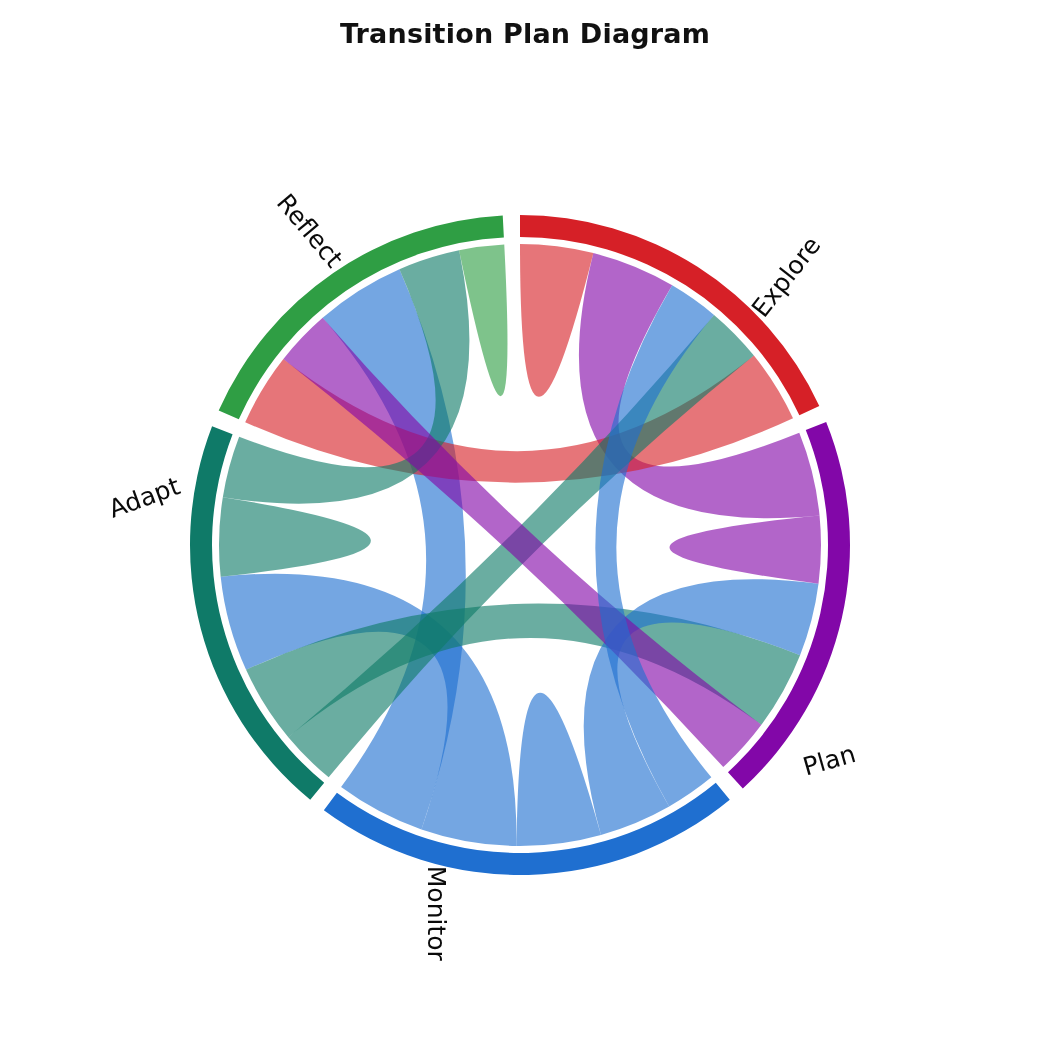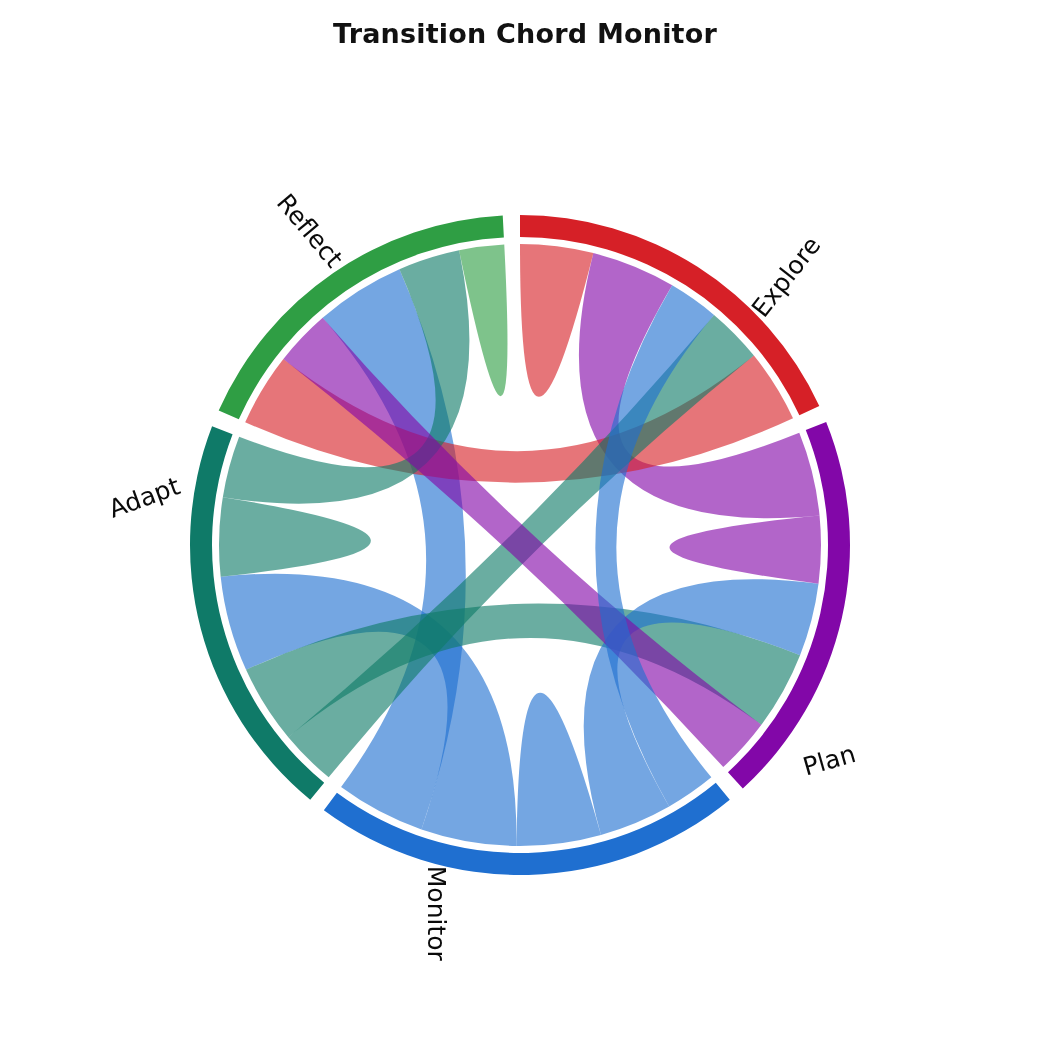--- a/index.html
+++ b/index.html
@@ -46,21 +46,21 @@
     font-size: 25px;
     fill: #0a0a0a;
     font-weight: normal;
   }
 </style>
 </head>
 <body>
 
 <div id="figure">
 
-  <div id="chart-title">Transition Chord Monitor</div>
+  <div id="chart-title">Transition Plan Diagram</div>
 
   <svg id="chord-svg" viewBox="0 0 1050 1050">
     <g id="ribbons-group">
         <path class="ribbon" d="M516.4812658624821,845.9794320382532 A301,301 0 0 1 421.44184967783934,829.40691096574 Q520,545 246.08110866487664,669.7775659713591 A301,301 0 0 1 220.67491348978365,576.7095030811189 Q520,545 516.4812658624821,845.9794320382532 Z" fill="#1f6fd0" fill-opacity="0.62"></path>
         <path class="ribbon" d="M421.44184967783934,829.40691096574 A301,301 0 0 1 341.07788230779477,787.0493251396018 Q520,545 322.6384683124137,317.7348997097665 A301,301 0 0 1 399.43136251004125,269.202603975645 Q520,545 421.44184967783934,829.40691096574 Z" fill="#1f6fd0" fill-opacity="0.62"></path>
         <path class="ribbon" d="M593.3473454279999,253.0733535309501 A301,301 0 0 1 672.2135587017777,285.3232152322036 Q520,545 799.26761972491,432.7030874280905 A301,301 0 0 1 819.5469570909752,515.4598493988702 Q520,545 593.3473454279999,253.0733535309501 Z" fill="#8207a8" fill-opacity="0.62"></path>
         <path class="ribbon" d="M600.9639598589235,834.9066008285472 A301,301 0 0 1 516.4812658624821,845.9794320382532 Q520,545 600.9639598589235,834.9066008285472 A301,301 0 0 1 516.4812658624821,845.9794320382532 Q520,545 600.9639598589235,834.9066008285472 Z" fill="#1f6fd0" fill-opacity="0.62"></path>
         <path class="ribbon" d="M800.0738482472609,655.270755542756 A301,301 0 0 1 761.3996143527294,724.7977368888539 Q520,545 288.34110191939567,737.1852099930693 A301,301 0 0 1 246.08110866487664,669.7775659713591 Q520,545 800.0738482472609,655.270755542756 Z" fill="#0f7a68" fill-opacity="0.62"></path>
         <path class="ribbon" d="M220.67491348978365,576.7095030811189 A301,301 0 0 1 222.82301127592592,497.1791115422187 Q520,545 220.67491348978365,576.7095030811189 A301,301 0 0 1 222.82301127592592,497.1791115422187 Q520,545 220.67491348978365,576.7095030811189 Z" fill="#0f7a68" fill-opacity="0.62"></path>
         <path class="ribbon" d="M520,244 A301,301 0 0 1 593.3473454279999,253.0733535309501 Q520,545 520,244 A301,301 0 0 1 593.3473454279999,253.0733535309501 Q520,545 520,244 Z" fill="#d62027" fill-opacity="0.62"></path>

